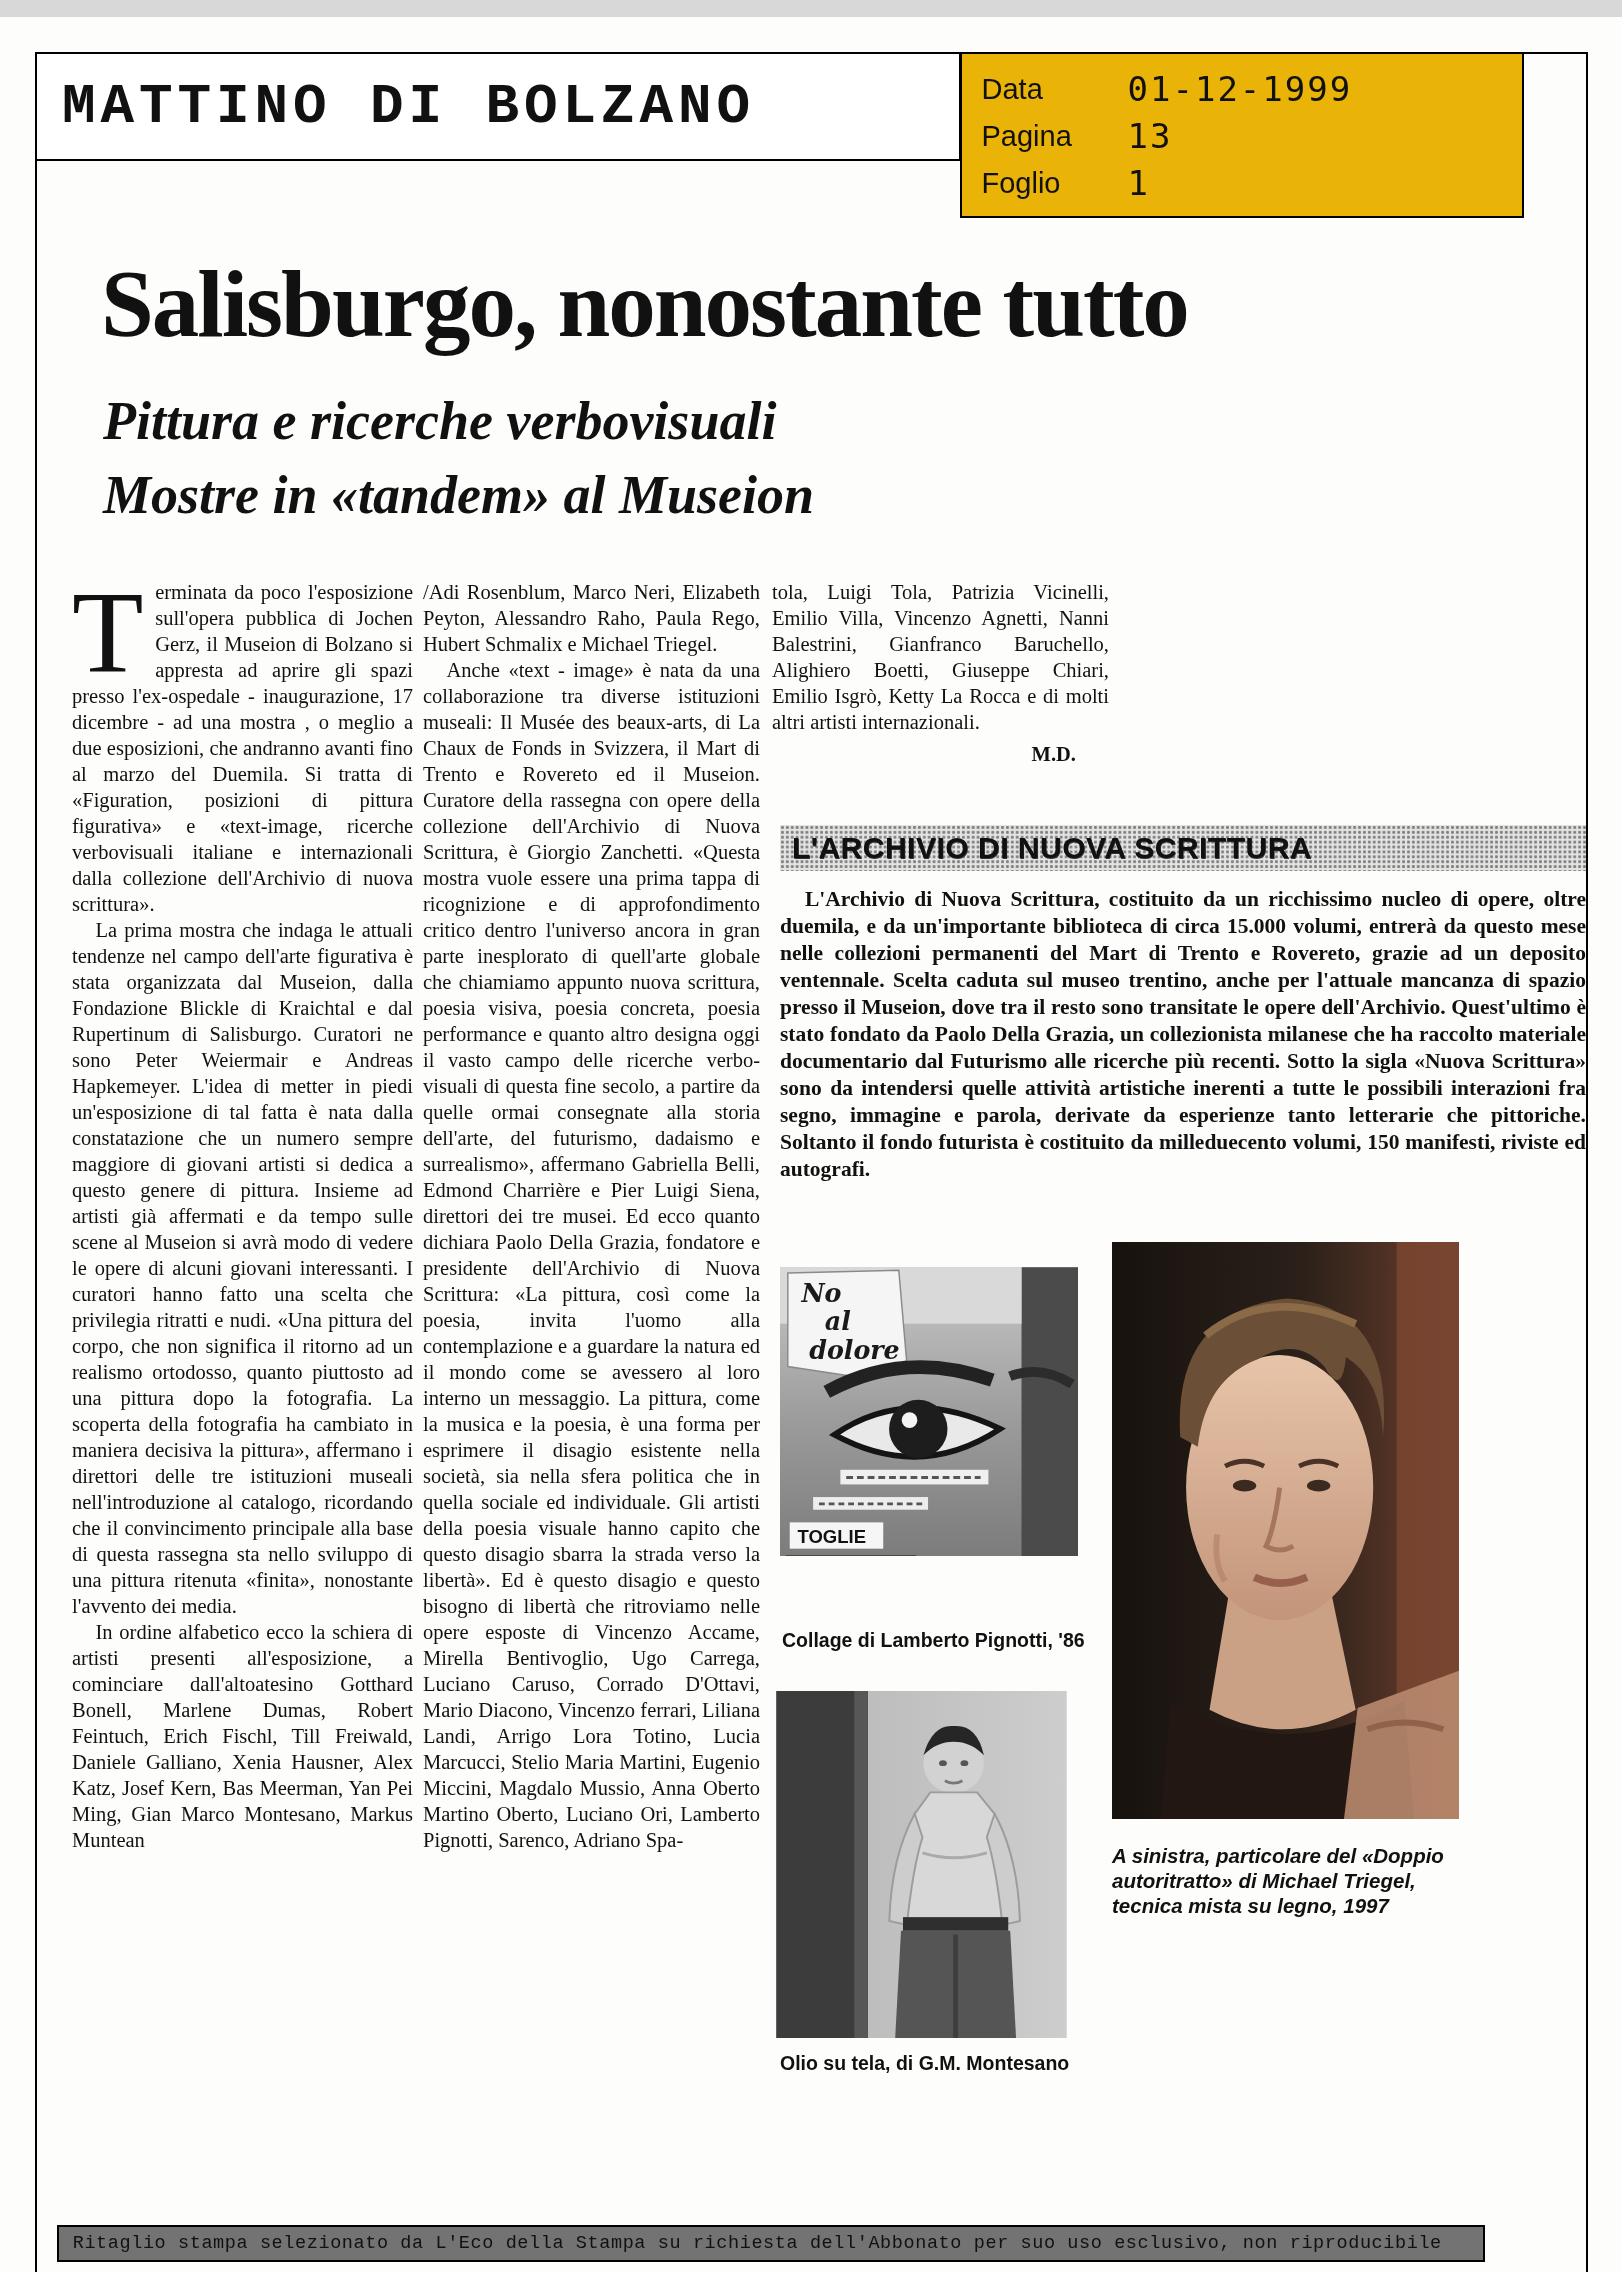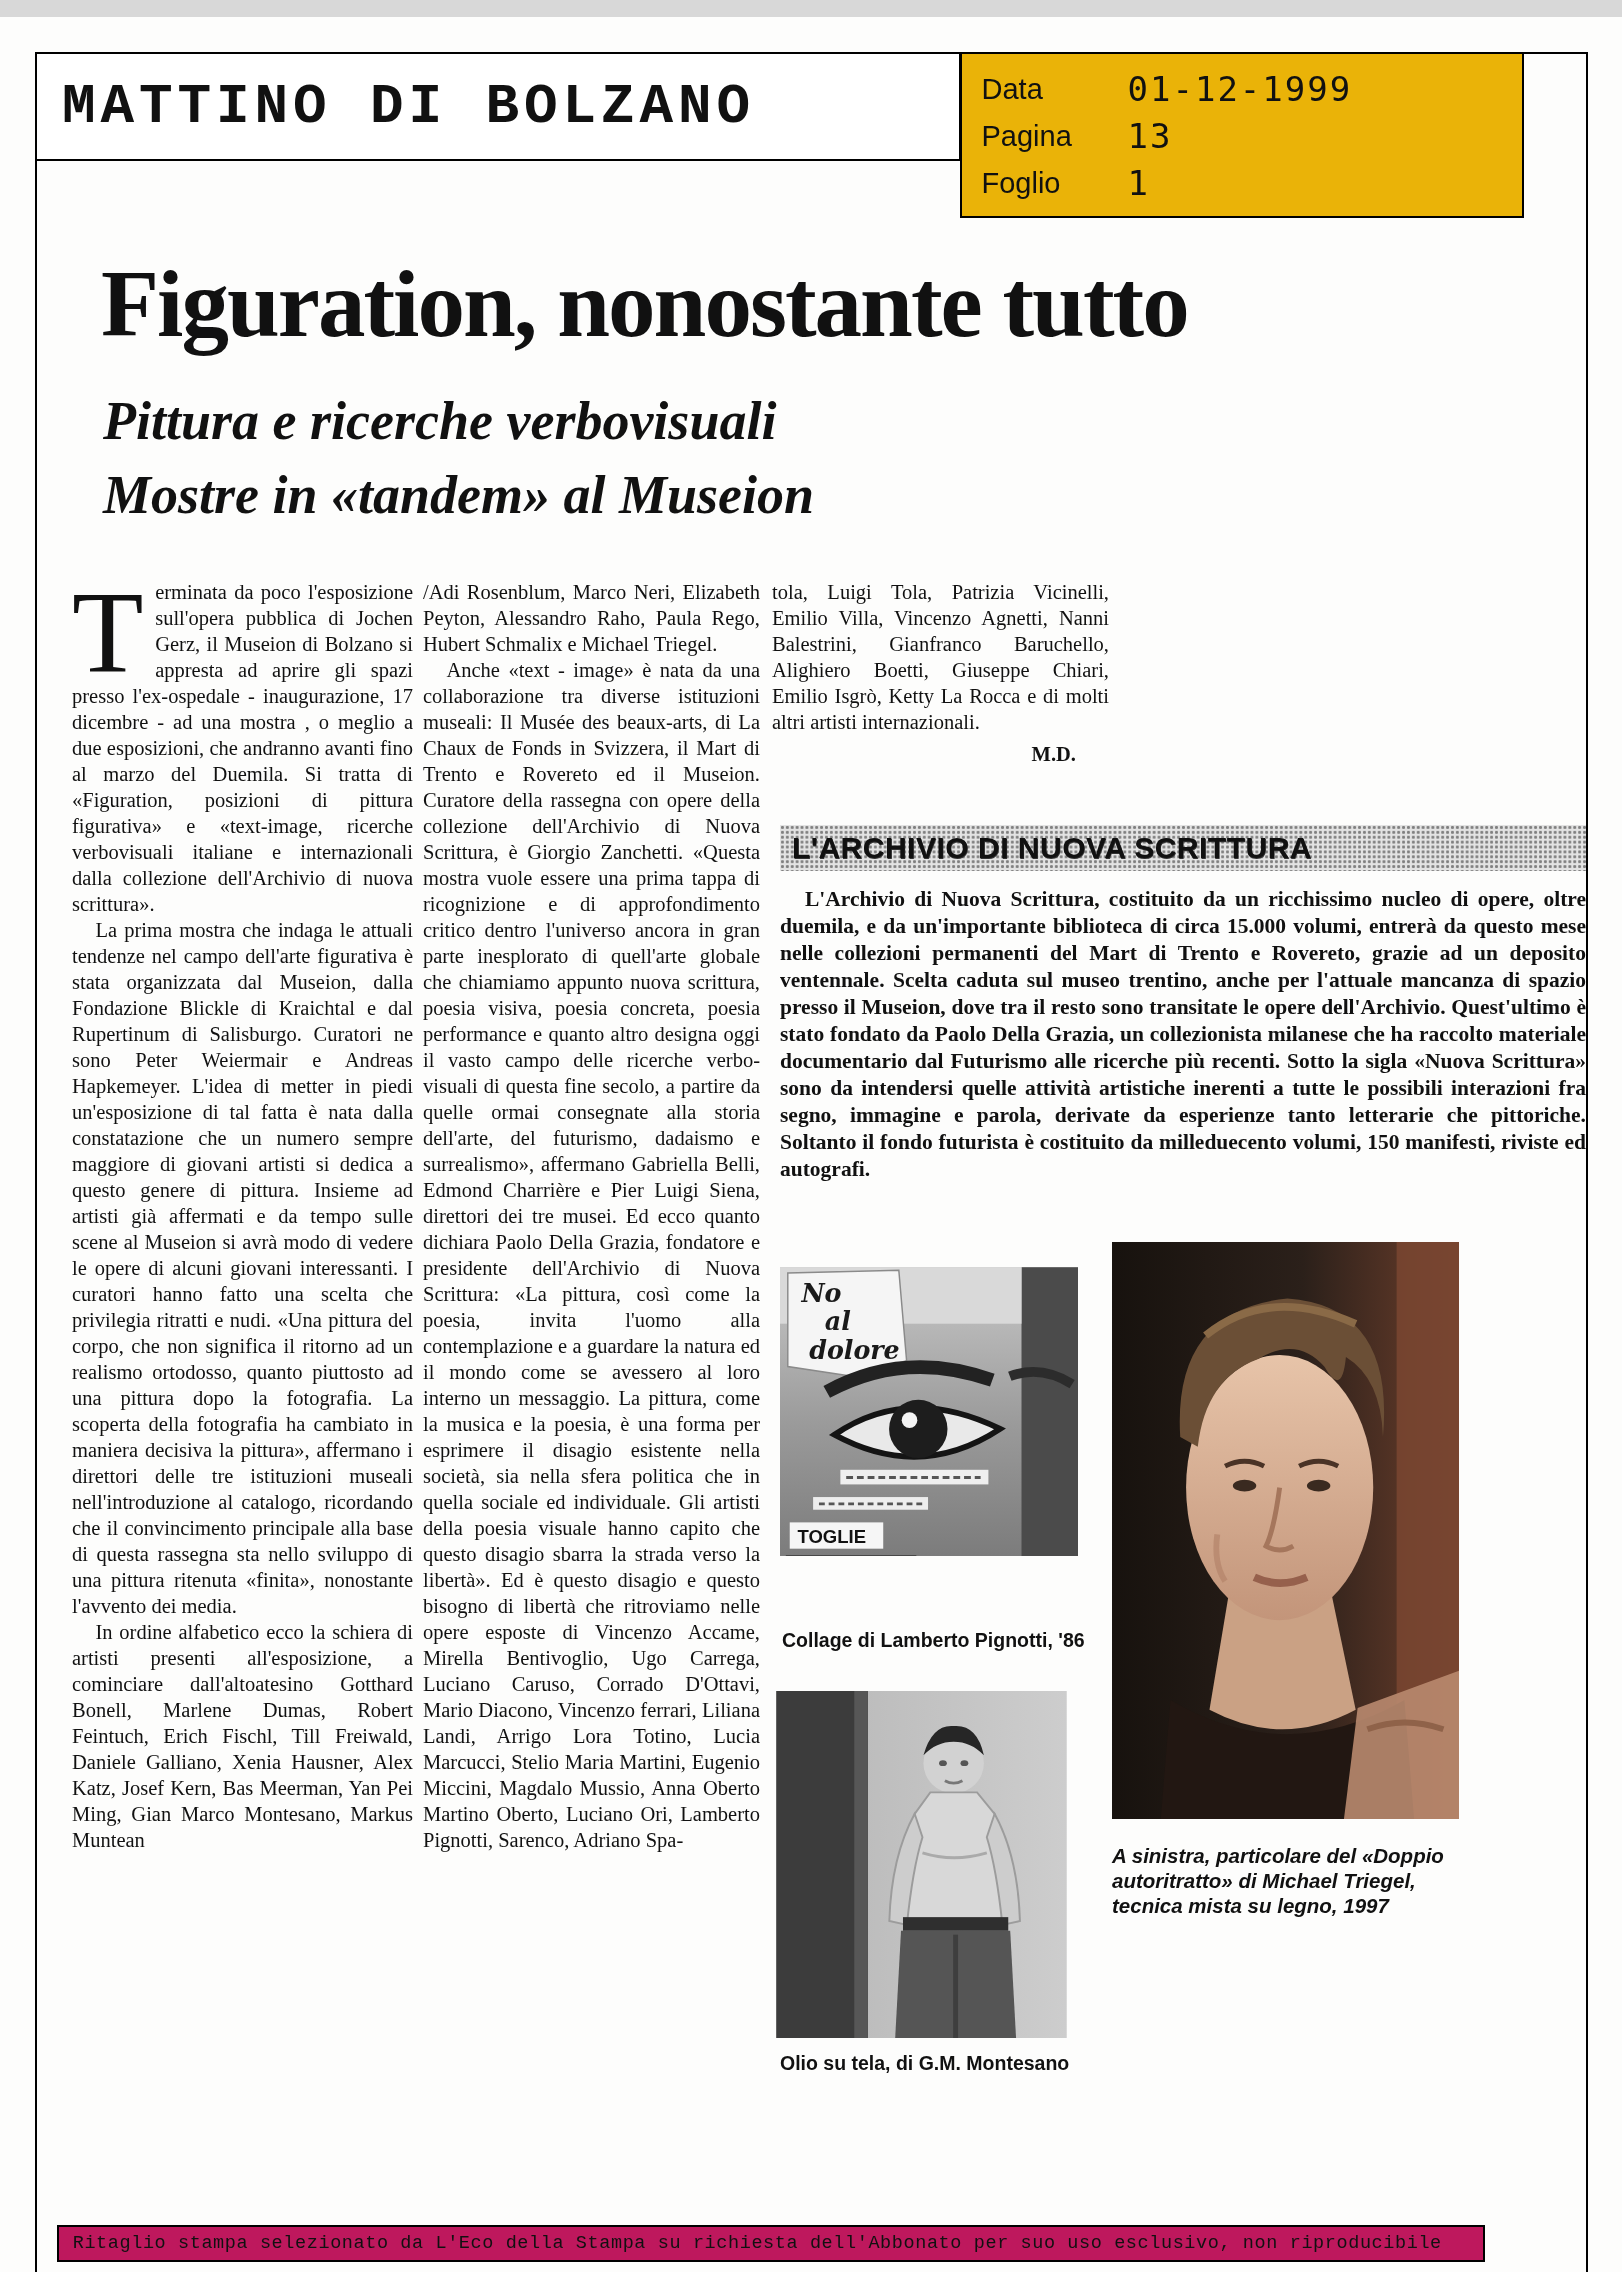--- a/index.html
+++ b/index.html
@@ -79,21 +79,21 @@
     font-weight:bold; font-size:19.5px; line-height:24.4px;
   }
   .caption-collage  { left:782px;  top:1611px; width:322px; }
   .caption-portrait { left:1112px; top:1826px; width:339px; font-style:italic; font-size:20.5px; line-height:25px; }
   .caption-painting { left:780px;  top:2034px; width:322px; }
   
   .footer {
     position:absolute; left:57px; top:2208px; width:1428px; height:37px;
     border:2.9px solid #000; display:flex; align-items:center; padding-left:13.7px;
     font-family:"Liberation Mono", monospace; font-size:18.5px; letter-spacing:0.6px;
-    background:#be185d; white-space:nowrap;
+    background:#737373; white-space:nowrap;
   }
 </style>
 </head>
 <body>
 
 <div class="page">
 
   <div class="frame"></div>
 
   <div class="masthead">
@@ -108,21 +108,21 @@
     <div class="meta-row">
       <span class="meta-label">Pagina</span>
       <span class="meta-value">13</span>
     </div>
     <div class="meta-row">
       <span class="meta-label">Foglio</span>
       <span class="meta-value">1</span>
     </div>
   </div>
 
-  <div class="headline">Figuration, nonostante tutto</div>
+  <div class="headline">Salisburgo, nonostante tutto</div>
   <div class="subhead subhead-2">Mostre in «tandem» al Museion</div>
   <div class="subhead subhead-1">Pittura e ricerche verbovisuali</div>
 
   <div class="col col-1">
     <p><span class="dropcap">T</span><span>erminata da poco l'esposizione sull'opera pubblica di Jochen Gerz, il Museion di Bolzano si appresta ad aprire gli spazi presso l'ex-ospedale - inaugurazione, 17 dicembre - ad una mostra , o meglio a due esposizioni, che andranno avanti fino al marzo del Duemila. Si tratta di «Figuration, posizioni di pittura figurativa» e «text-image, ricerche verbovisuali italiane e internazionali dalla collezione dell'Archivio di nuova scrittura».</span></p>
     <p class="indent">La prima mostra che indaga le attuali tendenze nel campo dell'arte figurativa è stata organizzata dal Museion, dalla Fondazione Blickle di Kraichtal e dal Rupertinum di Salisburgo. Curatori ne sono Peter Weiermair e Andreas Hapkemeyer. L'idea di metter in piedi un'esposizione di tal fatta è nata dalla constatazione che un numero sempre maggiore di giovani artisti si dedica a questo genere di pittura. Insieme ad artisti già affermati e da tempo sulle scene al Museion si avrà modo di vedere le opere di alcuni giovani interessanti. I curatori hanno fatto una scelta che privilegia ritratti e nudi. «Una pittura del corpo, che non significa il ritorno ad un realismo ortodosso, quanto piuttosto ad una pittura dopo la fotografia. La scoperta della fotografia ha cambiato in maniera decisiva la pittura», affermano i direttori delle tre istituzioni museali nell'introduzione al catalogo, ricordando che il convincimento principale alla base di questa rassegna sta nello sviluppo di una pittura ritenuta «finita», nonostante l'avvento dei media.</p>
     <p class="indent">In ordine alfabetico ecco la schiera di artisti presenti all'esposizione, a cominciare dall'altoatesino Gotthard Bonell, Marlene Dumas, Robert Feintuch, Erich Fischl, Till Freiwald, Daniele Galliano, Xenia Hausner, Alex Katz, Josef Kern, Bas Meerman, Yan Pei Ming, Gian Marco Montesano, Markus Muntean</p>
   </div>
 
   <div class="col col-2">

